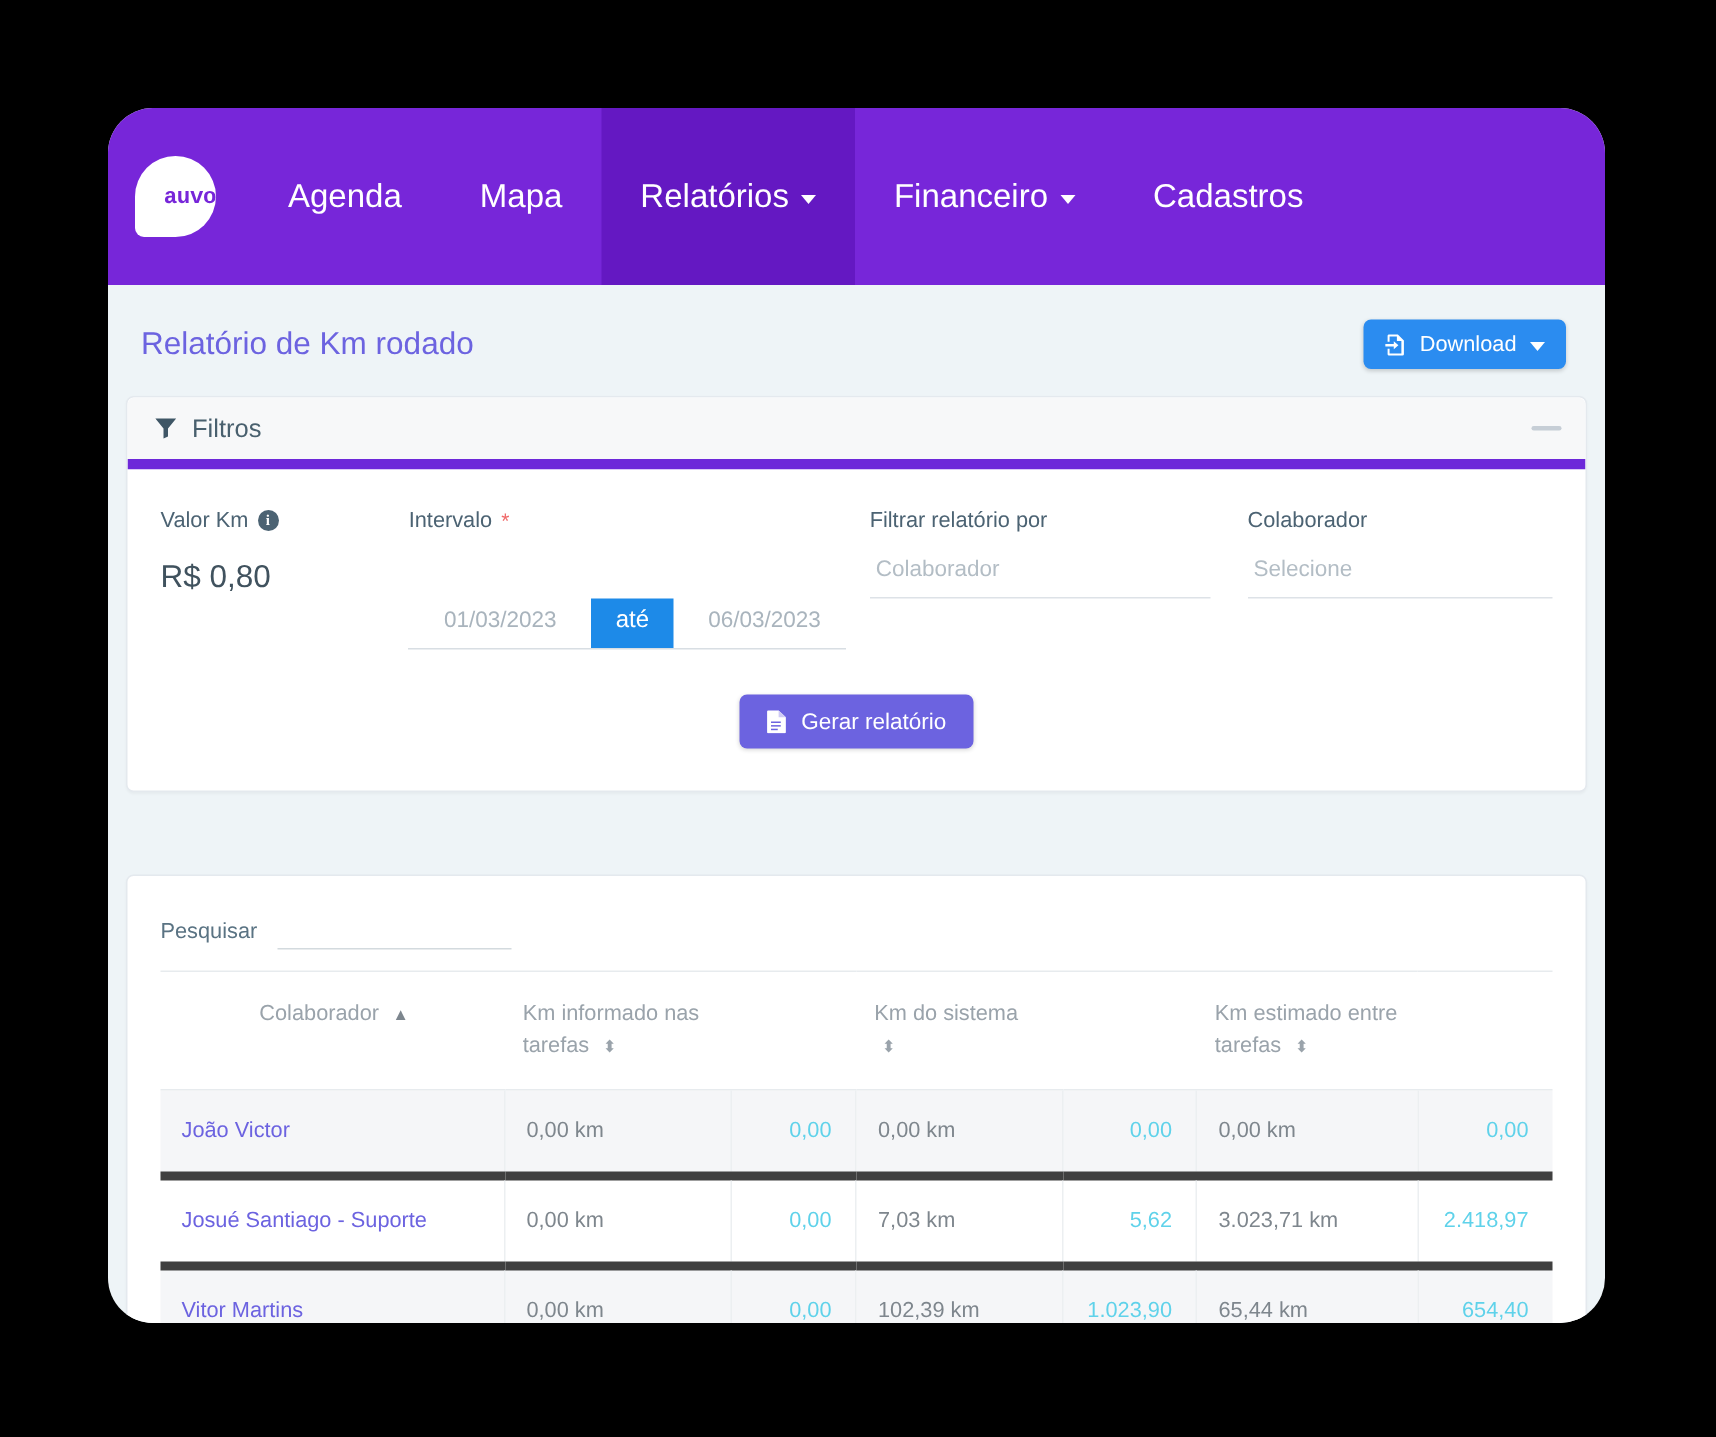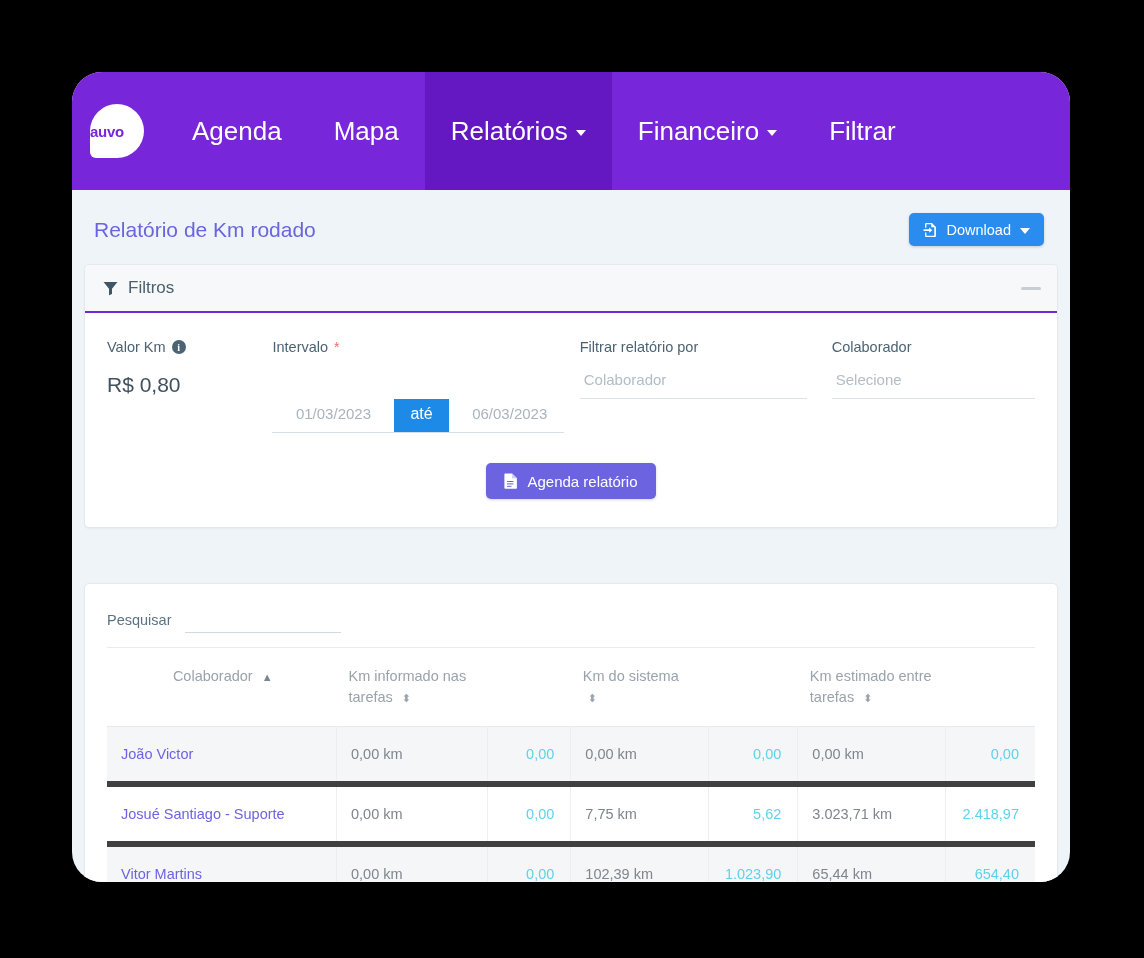--- a/index.html
+++ b/index.html
@@ -34,36 +34,36 @@
   }
   #logo-wrap {
     display: flex;
     align-items: center;
     margin-right: 22px;
   }
   #logo {
     width: 54px; height: 54px;
     background: #ffffff;
     border-radius: 50% 50% 50% 6px;
-    display: flex; align-items: center; justify-content: flex-start;
+    display: flex; align-items: center; justify-content: flex-end; font-family: Liberation Mono, monospace;
   }
   #logo-text {
     color: #7726d9;
     font-size: 15px;
     font-weight: bold;
     letter-spacing: -0.3px;
   }
   .nav-item {
     display: flex;
     align-items: center;
     justify-content: center;
     gap: 8px;
     padding: 0 26px;
     color: #ffffff;
-    font-size: 26px;
+    font-size: 22px;
     font-weight: 400;
     white-space: nowrap;
     cursor: pointer;
   }
   .nav-item.active { background: #6418c2; }
   .caret-down {
     width: 0; height: 0;
     border-left: 5px solid transparent;
     border-right: 5px solid transparent;
     border-top: 6px solid #ffffff;
@@ -107,21 +107,21 @@
   
   #filters-card {
     background: #ffffff;
     border: 1px solid #e4e9ee;
     border-radius: 5px;
     box-shadow: 0 1px 2px rgba(0,0,0,.04);
   }
   #filters-head {
     height: 48px;
     background: #f7f8f9;
-    border-bottom: 2px solid #6d28d9;
+    border-bottom: 7px solid #6d28d9;
     display: flex;
     align-items: center;
     justify-content: space-between;
     padding: 0 16px 0 18px;
     border-radius: 5px 5px 0 0;
   }
   #filters-head-left {
     display: flex; align-items: center; gap: 10px;
     color: #49606e; font-size: 17px;
   }
@@ -311,21 +311,21 @@
     </div>
     <div class="nav-item active">
       <span>Relatórios</span>
       <span class="caret-down"></span>
     </div>
     <div class="nav-item">
       <span>Financeiro</span>
       <span class="caret-down"></span>
     </div>
     <div class="nav-item">
-      <span>Filtrar</span>
+      <span>Cadastros</span>
     </div>
   </nav>
 
   <div id="page-body">
 
     <div id="page-head">
       <h1 id="page-title">Relatório de Km rodado</h1>
       <button id="download-button">
         <svg width="15" height="16" viewBox="0 0 16 16">
           <path d="M9.5 0.5 H3.2 a1 1 0 0 0 -1 1 v4.2 h1.4 V1.9 h5.2 v3.2 h3.2 v9 H3.6 v-3.5 H2.2 v3.9 a1 1 0 0 0 1 1 h9.6 a1 1 0 0 0 1 -1 V4.8 Z" fill="#ffffff"></path>
@@ -384,21 +384,21 @@
 
         <div id="generate-row">
           <button id="generate-button">
             <svg width="14" height="16" viewBox="0 0 14 16">
               <path d="M1.1 0.6 h7.0 l4.8 4.6 v9.9 a0.7 0.7 0 0 1 -0.7 0.7 H1.1 a0.7 0.7 0 0 1 -0.7 -0.7 V1.3 a0.7 0.7 0 0 1 0.7 -0.7 z" fill="#ffffff"></path>
               <path d="M8.1 0.6 v4.6 h4.8 z" fill="#cfcbf5"></path>
               <rect x="3" y="8" width="6.5" height="1" fill="#6c63e0"></rect>
               <rect x="3" y="10.4" width="6.5" height="1" fill="#6c63e0"></rect>
               <rect x="3" y="12.8" width="4.5" height="1" fill="#6c63e0"></rect>
             </svg>
-            <span>Agenda relatório</span>
+            <span>Gerar relatório</span>
           </button>
         </div>
       </div>
     </section>
 
     <section id="results-card">
 
       <div id="search-row">
         <span id="search-label">Pesquisar</span>
         <input id="search-input" type="text" value="" style="">
@@ -441,21 +441,21 @@
             <td class="km-cell">0,00 km</td>
             <td class="val-cell">0,00</td>
           </tr>
 
           <tr>
             <td class="name-cell">
               <a href="#">Josué Santiago - Suporte</a>
             </td>
             <td class="km-cell">0,00 km</td>
             <td class="val-cell">0,00</td>
-            <td class="km-cell">7,75 km</td>
+            <td class="km-cell">7,03 km</td>
             <td class="val-cell">5,62</td>
             <td class="km-cell">3.023,71 km</td>
             <td class="val-cell">2.418,97</td>
           </tr>
 
           <tr class="striped">
             <td class="name-cell">
               <a href="#">Vitor Martins</a>
             </td>
             <td class="km-cell">0,00 km</td>

